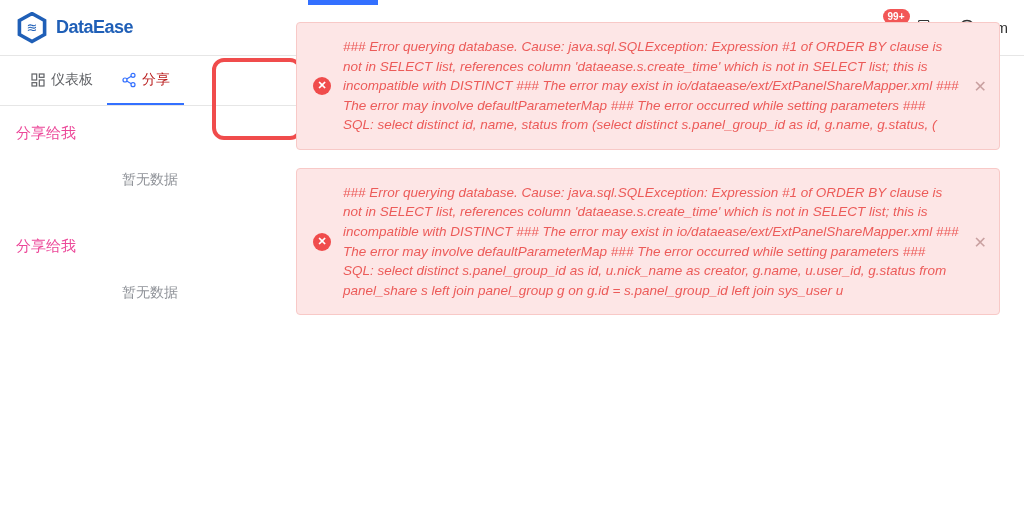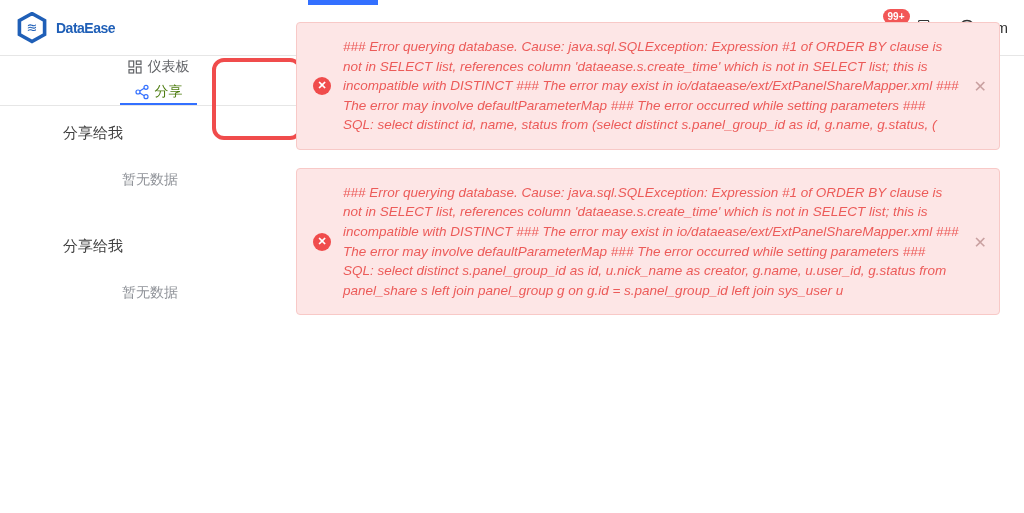--- a/index.html
+++ b/index.html
@@ -43,21 +43,21 @@
       display: flex;
       align-items: center;
       justify-content: center;
     }
     .logo-mark-layers {
       color: #1f5fb7;
       font-size: 13px;
       transform: rotate(0deg);
     }
     .logo-text {
-      font-size: 14px;
+      font-size: 18px;
       font-weight: 800;
       color: #1f5fb7;
       letter-spacing: -0.5px;
     }
     .top-right {
       display: flex;
       align-items: center;
       gap: 18px;
     }
     .top-icon {
@@ -96,35 +96,34 @@
       width: 300px;
       padding-top: 0;
     }
     .tabs-row {
       display: flex;
       align-items: center;
       border-bottom: 1px solid #e6e6e6;
       height: 50px;
       padding-left: 16px;
       gap: 0;
-      flex-direction: column;
     }
     .tab-item {
       display: flex;
       align-items: center;
       gap: 5px;
       padding: 0 14px;
       height: 100%;
       cursor: pointer;
       color: #606266;
       font-size: 14px;
       border-bottom: 2px solid transparent;
     }
     .tab-item.active {
-      color: #4d7c0f;
+      color: #b91c1c;
       border-bottom-color: #3370ff;
     }
     .tab-icon { font-size: 16px; }
 
     
     .highlight-rect {
       position: absolute;
       left: 212px;
       top: 58px;
       width: 90px;
@@ -132,22 +131,21 @@
       border: 4px solid #f04c4c;
       border-radius: 12px;
       pointer-events: none;
     }
 
     
     .side-section {
       padding: 18px 0 10px 16px;
       font-size: 15px;
       font-weight: 500;
-      color: #404040;
-      margin-left: 47px;
+      color: #ec4899;
     }
     .empty-text {
       text-align: center;
       color: #909399;
       font-size: 14px;
       padding: 18px 0 30px;
     }
 
     
     .toasts-area {

